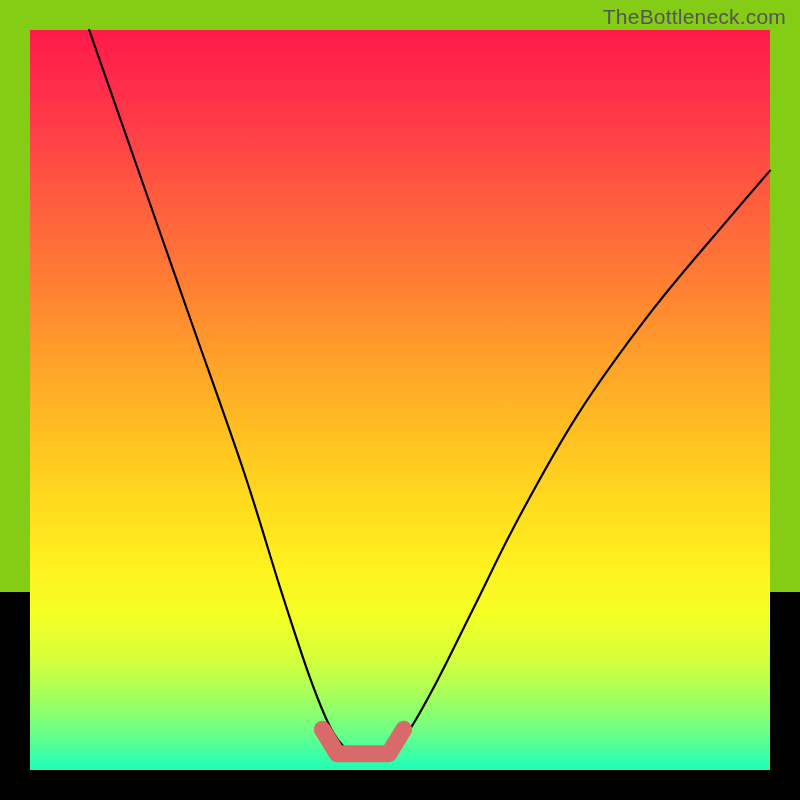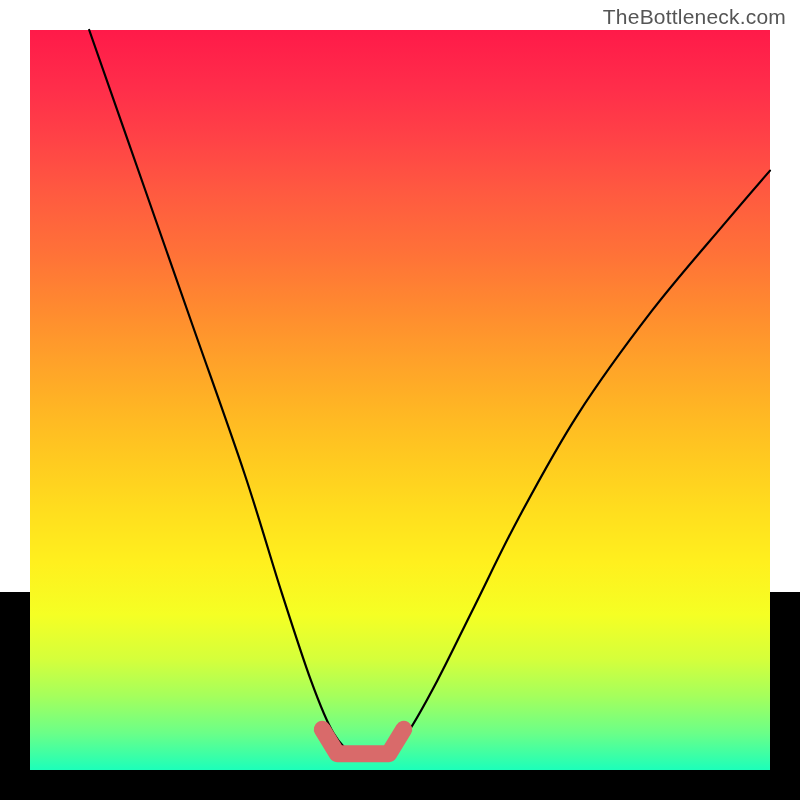--- a/index.html
+++ b/index.html
@@ -8,21 +8,21 @@
     width: 800px;
     height: 800px;
     overflow: hidden;
     background: #000;
     font-family: Arial, Helvetica, sans-serif;
   }
   .frame {
     position: relative;
     width: 800px;
     height: 592px;
-    background: #ffffff;
+    background: #84cc16;
   }
   .plot-area {
     position: absolute;
     left: 30px;
     top: 30px;
     width: 740px;
     height: 740px;
     background: linear-gradient(
       to bottom,
       #ff1a49 0%,

